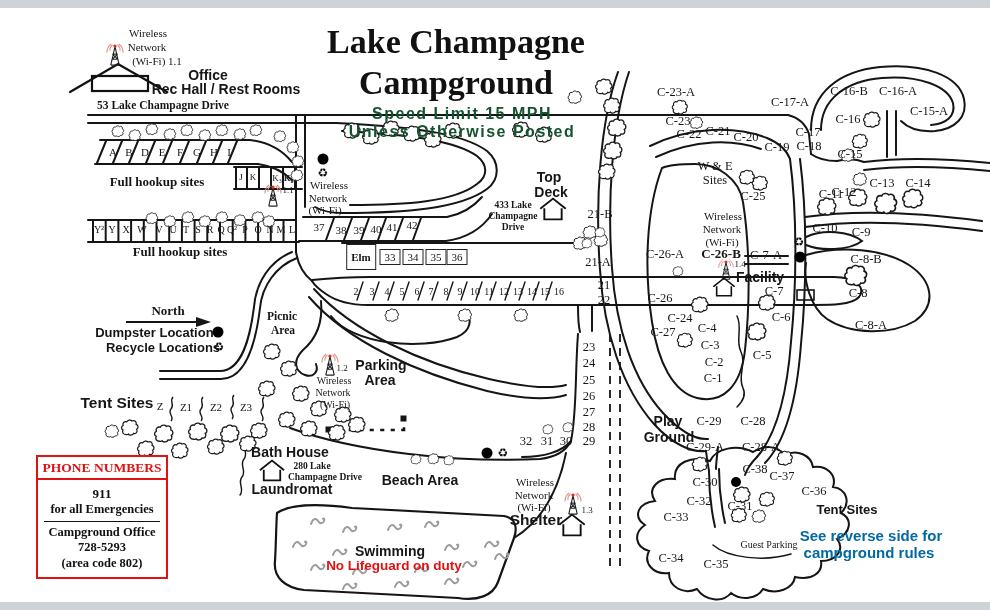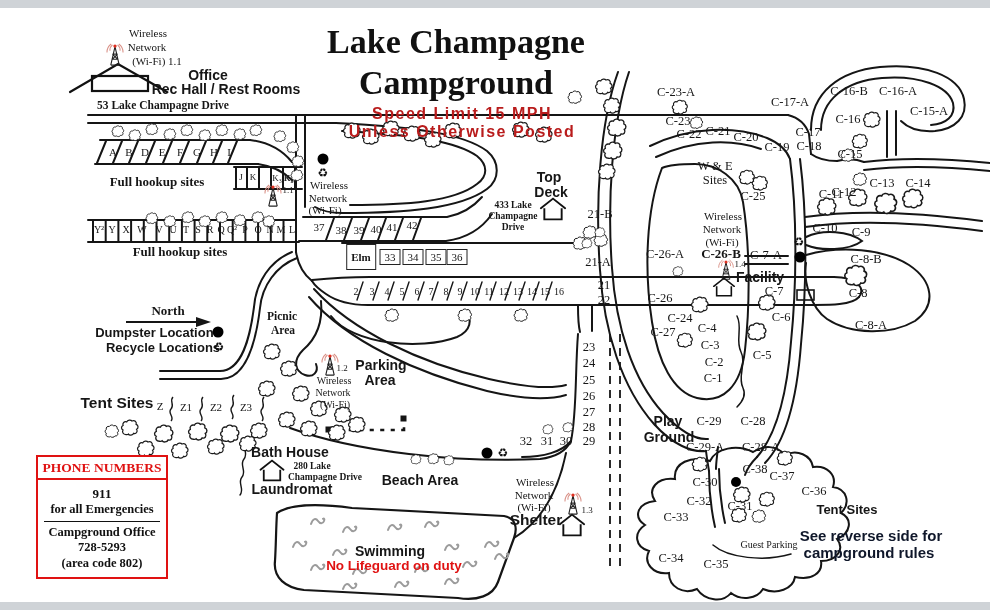--- a/index.html
+++ b/index.html
@@ -15,31 +15,31 @@
   .ser11{font:11px "Liberation Serif","DejaVu Serif",serif;}
   .ser12{font:12.5px "Liberation Serif","DejaVu Serif",serif;}
   .serb10{font:bold 9.5px "Liberation Serif","DejaVu Serif",serif;}
   .serb11{font:bold 11.5px "Liberation Serif","DejaVu Serif",serif;}
   .serb12{font:bold 13px "Liberation Serif","DejaVu Serif",serif;}
   .bold13{font:bold 13px "Liberation Sans","DejaVu Sans",sans-serif;}
   .bold14{font:bold 14px "Liberation Sans","DejaVu Sans",sans-serif;}
   .bold15{font:bold 15.5px "Liberation Sans","DejaVu Sans",sans-serif;}
   .sans14{font:600 14px "Liberation Sans","DejaVu Sans",sans-serif;}
   .red13{font:bold 13.5px "Liberation Sans","DejaVu Sans",sans-serif;color:#e01212;}
-  .red15{font:bold 15px "Liberation Sans","DejaVu Sans",sans-serif;color:#0f172a;}
+  .red15{font:bold 15px "Liberation Sans","DejaVu Sans",sans-serif;color:#0369a1;}
   .boxb{font:bold 11px "Liberation Serif","DejaVu Serif",serif;border:1.4px solid #222;background:#fff;padding:6px 4px;}
   .boxn{font:11px "Liberation Serif","DejaVu Serif",serif;border:1.4px solid #222;background:#fff;padding:1px 4px;}
   .ric{font:12px "DejaVu Sans",sans-serif;color:#111;}
   .dot{position:absolute;width:11px;height:11px;border-radius:50%;background:#000;transform:translate(-50%,-50%);}
   #title1{position:absolute;left:456px;top:42px;transform:translate(-50%,-50%);
       font:bold 34px "Liberation Serif","DejaVu Serif",serif;color:#111;white-space:nowrap;}
   #title2{position:absolute;left:456px;top:83px;transform:translate(-50%,-50%);
       font:bold 34px "Liberation Serif","DejaVu Serif",serif;color:#111;white-space:nowrap;}
   .speed{position:absolute;transform:translate(-50%,-50%);font:bold 16px "Liberation Sans","DejaVu Sans",sans-serif;
-      letter-spacing:1.5px;color:#b91c1c;white-space:nowrap;}
+      letter-spacing:1.5px;color:#14532d;white-space:nowrap;}
   #phone-box{position:absolute;left:36px;top:455px;width:128px;border:2.5px solid #e01212;background:#fff;
       text-align:center;font-family:"Liberation Serif","DejaVu Serif",serif;color:#111;padding-bottom:5px;}
   .pb-head{font:bold 13.5px "Liberation Serif","DejaVu Serif",serif;color:#e01212;border-bottom:2px solid #e01212;
       padding:3px 2px 2px 2px;margin-bottom:6px;}
   .pb-911{font:bold 13px "Liberation Serif","DejaVu Serif",serif;}
   .pb-line{font:bold 12.5px "Liberation Serif","DejaVu Serif",serif;line-height:1.25;}
   .pb-div{border-top:1.6px solid #111;margin:3px 6px 3px 6px;}
 </style>
 </head>
 <body>

